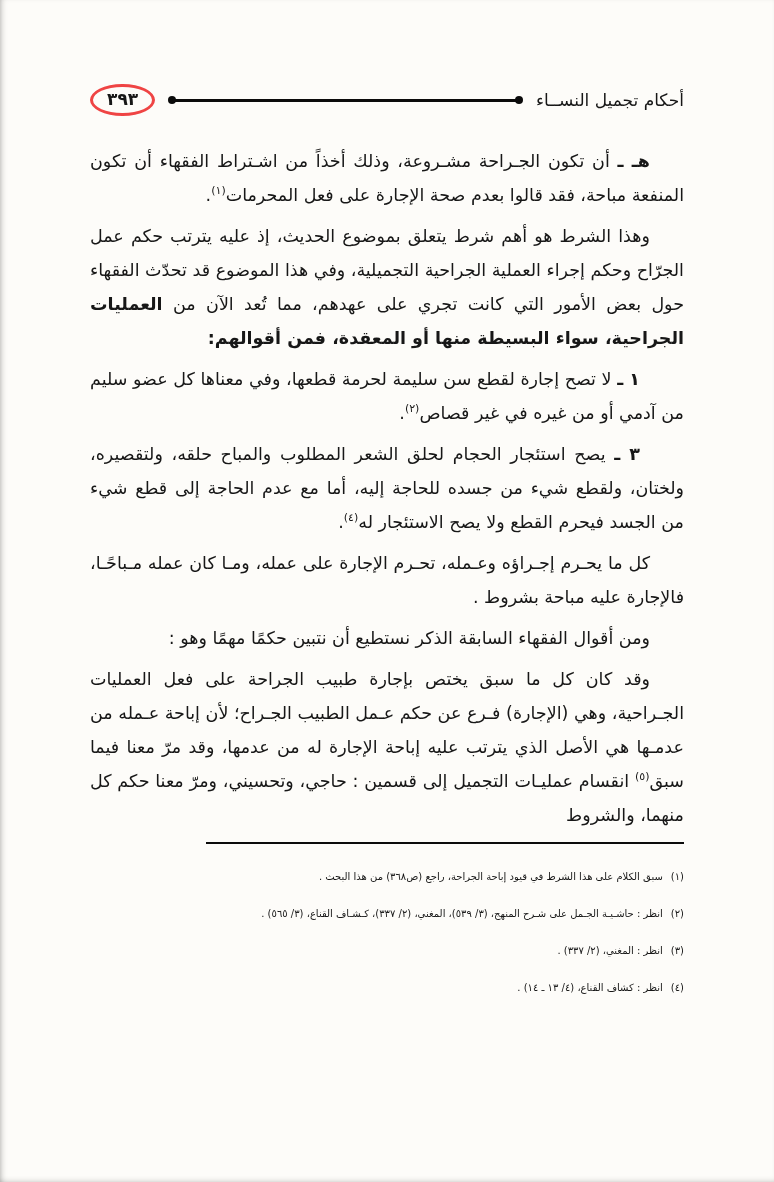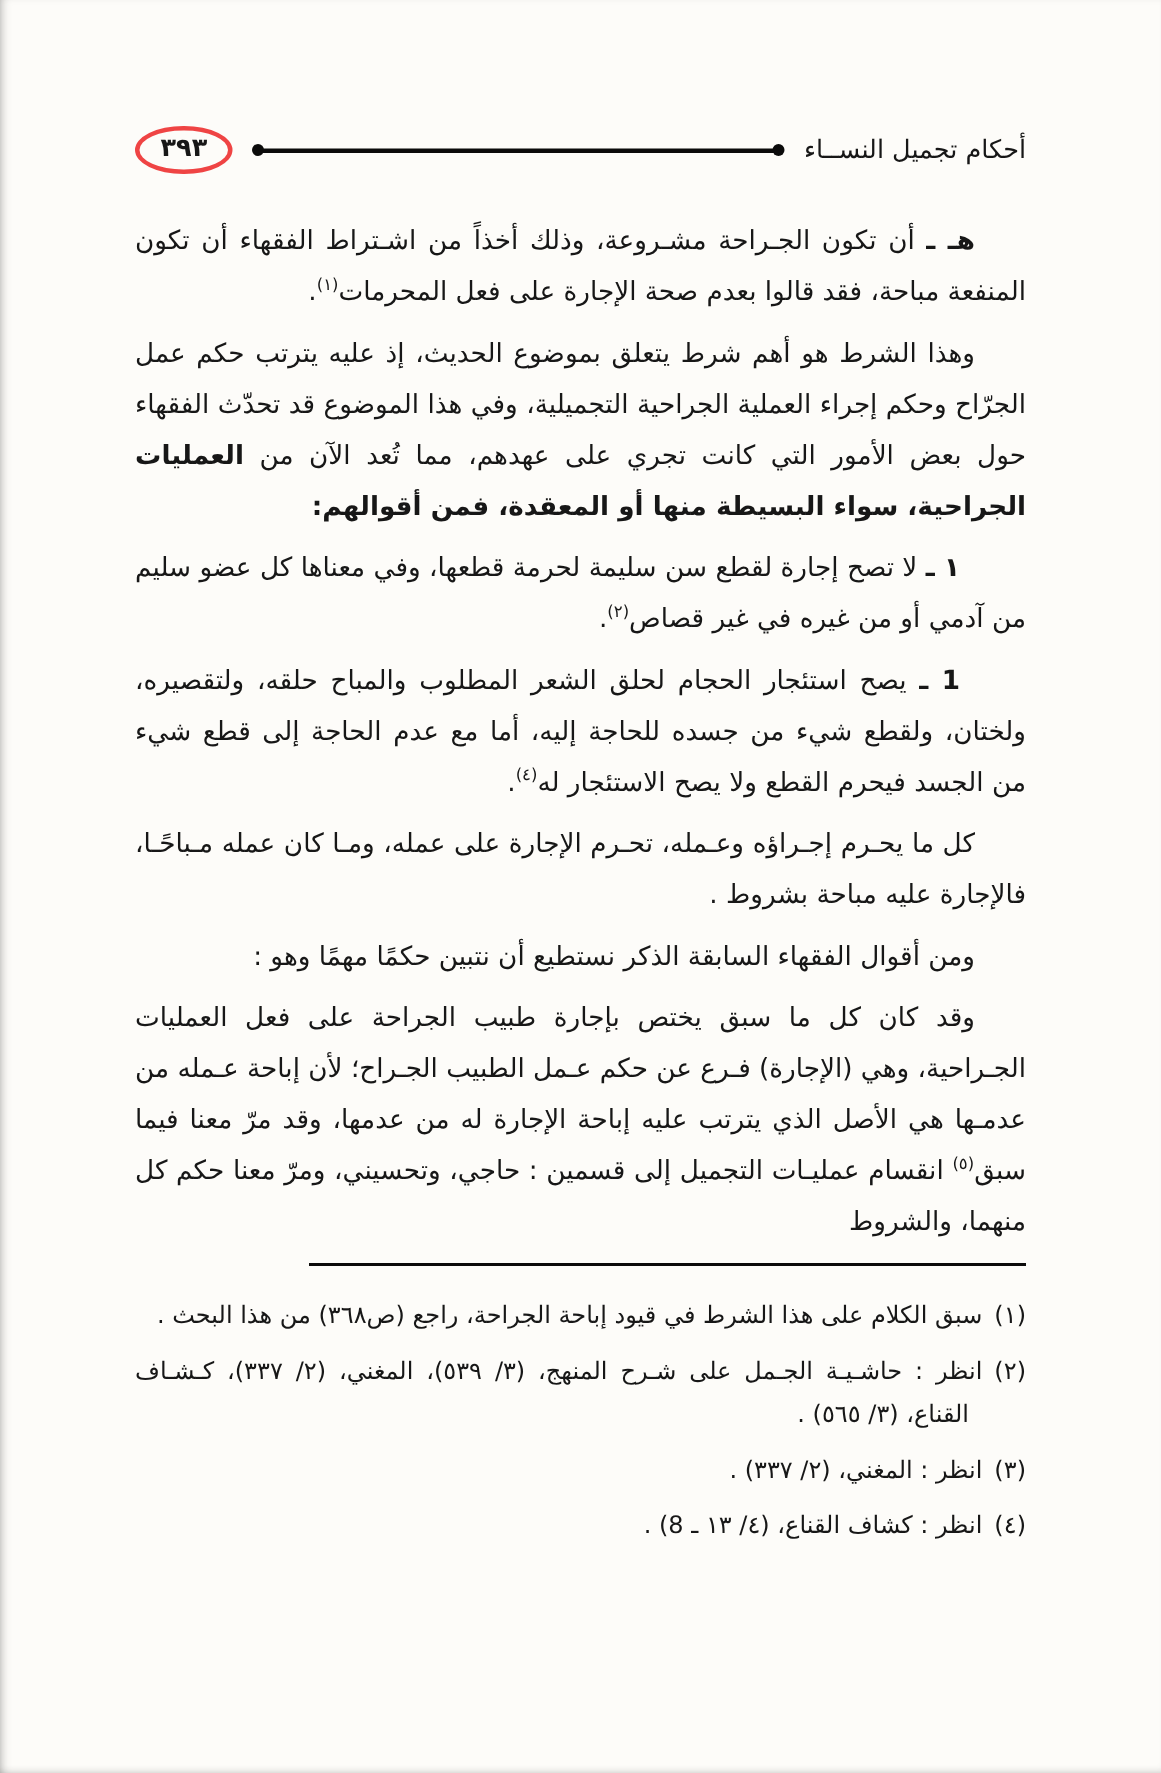--- a/index.html
+++ b/index.html
@@ -85,21 +85,21 @@
 
   
   .fn-rule {
     border: none;
     height: 2px;
     background: #0b0b0b;
     width: 478px;
     margin: 10px 0 18px auto; 
   }
   .footnotes {
-    font-size: 16px;
+    font-size: 10px;
     line-height: 29px;
     text-align: justify;
   }
   .fn {
     margin: 0 0 8px 0;
     padding-right: 38px;
     text-indent: -38px;
   }
   .fn-marker { margin-left: 8px; }
 </style>
@@ -130,21 +130,21 @@
       <b>العمليات الجراحية، سواء البسيطة منها أو المعقدة، فمن أقوالهم:</b>
     </p>
 
     <p class="para point">
       <b class="lead">١ ـ</b>
       <span>لا تصح إجارة لقطع سن سليمة لحرمة قطعها، وفي معناها كل عضو سليم من آدمي أو من غيره في غير قصاص</span><sup class="fnref">(٢)</sup><span>.</span>
     </p>
 
 
     <p class="para point">
-      <b class="lead">1 ـ</b>
+      <b class="lead">٣ ـ</b>
       <span>يصح استئجار الحجام لحلق الشعر المطلوب والمباح حلقه، ولتقصيره، ولختان، ولقطع شيء من جسده للحاجة إليه، أما مع عدم الحاجة إلى قطع شيء من الجسد فيحرم القطع ولا يصح الاستئجار له</span><sup class="fnref">(٤)</sup><span>.</span>
     </p>
 
     <p class="para">
       <span>كل ما يحـرم إجـراؤه وعـمله، تحـرم الإجارة على عمله، ومـا كان عمله مـباحًـا، فالإجارة عليه مباحة بشروط .</span>
     </p>
 
     <p class="para">
       <span>ومن أقوال الفقهاء السابقة الذكر نستطيع أن نتبين حكمًا مهمًا وهو :</span>
     </p>
@@ -166,19 +166,19 @@
 
     <p class="fn">
       <span class="fn-marker">(٢)</span><span>انظر : حاشـيـة الجـمل على شـرح المنهج، (٣/ ٥٣٩)، المغني، (٢/ ٣٣٧)، كـشـاف القناع، (٣/ ٥٦٥) .</span>
     </p>
 
     <p class="fn">
       <span class="fn-marker">(٣)</span><span>انظر : المغني، (٢/ ٣٣٧) .</span>
     </p>
 
     <p class="fn">
-      <span class="fn-marker">(٤)</span><span>انظر : كشاف القناع، (٤/ ١٣ ـ 8) .</span>
+      <span class="fn-marker">(٤)</span><span>انظر : كشاف القناع، (٤/ ١٣ ـ ١٤) .</span>
     </p>
 
 
   </footer>
 
 </div>
 
 </body></html>

